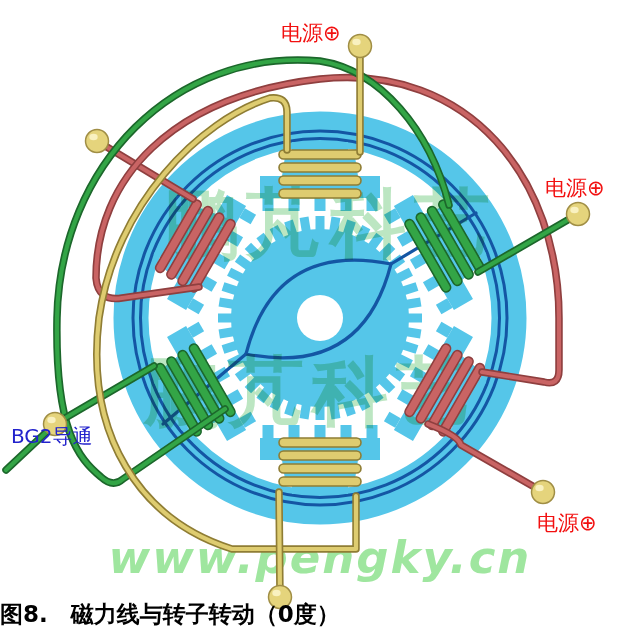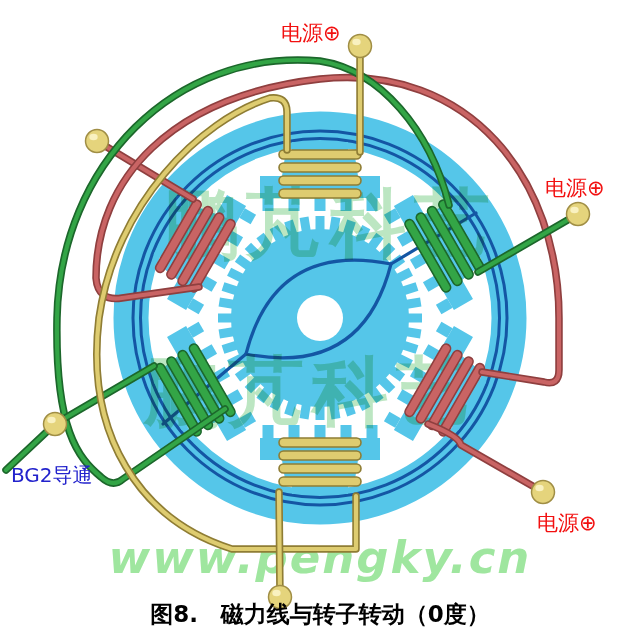--- a/index.html
+++ b/index.html
@@ -2,21 +2,21 @@
 <html><head>
 <meta charset="utf-8">
 <style>
   html,body{margin:0;padding:0;background:#ffffff;}
   #stage{position:relative;width:640px;height:640px;background:#ffffff;overflow:hidden;
          font-family:"DejaVu Sans","Liberation Sans",sans-serif;}
   #motor-svg{position:absolute;left:0;top:0;}
   .lbl{position:absolute;font-weight:normal;white-space:nowrap;z-index:5;}
   .lbl.red{color:#F21010;font-size:21px;}
   .lbl.blue{color:#2222CC;font-size:20px;}
-  #caption{position:absolute;left:0;top:599px;width:640px;text-align:center;
+  #caption{position:absolute;left:0;top:599px;width:640px;text-align:left;
            color:#000;font-weight:bold;font-size:23px;z-index:4;}
 </style>
 </head>
 <body>
 
 <div id="stage">
   <svg id="motor-svg" width="640" height="640" viewBox="0 0 640 640">
       <circle cx="320" cy="318" r="189" fill="none" stroke="#55C6E9" stroke-width="35"></circle>
       <circle cx="320" cy="318" r="187" fill="none" stroke="#1456A4" stroke-width="3"></circle>
       <circle cx="320" cy="318" r="179.5" fill="none" stroke="#1456A4" stroke-width="3"></circle>
@@ -207,15 +207,15 @@
       </g>
       <g>
         <circle cx="543" cy="492" r="11.5" fill="#E5D47C" stroke="#A08E45" stroke-width="1.5"></circle>
         <ellipse cx="539.5" cy="488" rx="4.2" ry="3.2" fill="#FBF4C8" opacity="0.9"></ellipse>
       </g>
     </svg>
 
   <div class="lbl red" style="left:281px;top:19px">电源⊕</div>
   <div class="lbl red" style="left:545px;top:174px">电源⊕</div>
   <div class="lbl red" style="left:537px;top:509px">电源⊕</div>
-  <div class="lbl blue" style="left:11px;top:462px">BG2导通</div>
+  <div class="lbl blue" style="left:11px;top:423px">BG2导通</div>
   <div id="caption">图8.　磁力线与转子转动（0度）</div>
 </div>
 
 </body></html>

